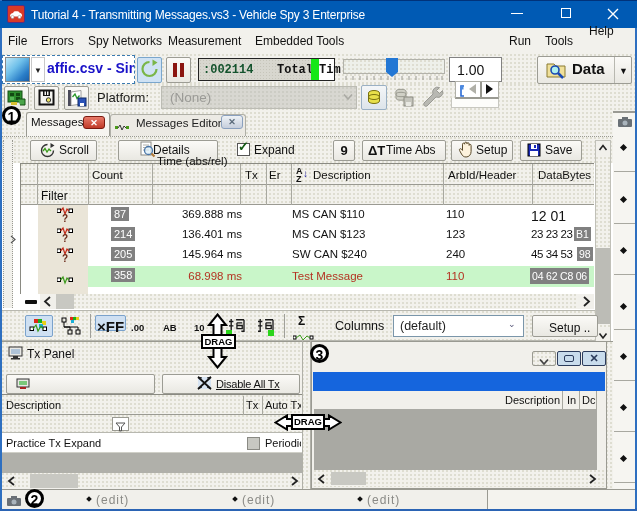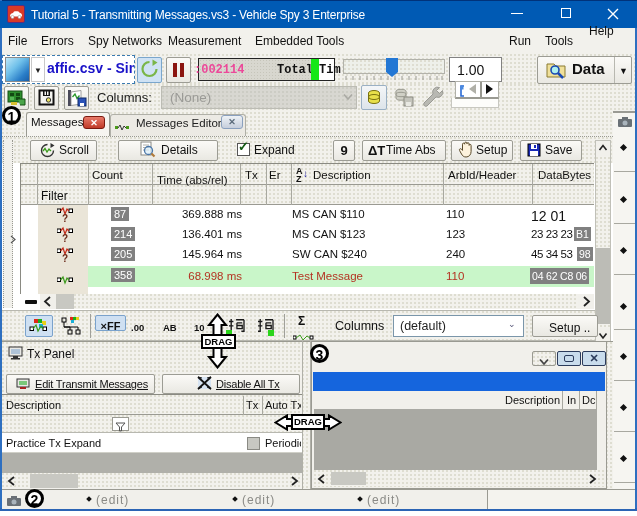--- a/index.html
+++ b/index.html
@@ -21,21 +21,21 @@
   <div class="abs" style="left:0;top:508px;width:637px;height:3px;background:#2b64b4;"></div>
 
   <div class="abs" style="left:0;top:1px;width:637px;height:27px;background:#005ab4;"></div>
   <div class="abs" style="left:7px;top:5px;width:18px;height:18px;background:#d83a28;border:1px solid #5a2c80;border-radius:2px;">
     <svg width="16" height="16" viewBox="0 0 16 16">
         <path d="M2 10 C2 8 4 7 5 7 L6 5.5 C6.5 5 10 5 10.5 5.5 L12 7 C13.5 7.2 14 8.5 14 9.5 L14 10.5 L2 10.5 Z" fill="#fff"></path>
         <circle cx="4.5" cy="11" r="1.6" fill="#fff" stroke="#888" stroke-width="0.5"></circle>
         <circle cx="11.5" cy="11" r="1.6" fill="#fff" stroke="#888" stroke-width="0.5"></circle>
       </svg>
   </div>
-  <div class="abs" style="left:31px;top:8px;color:#fff;font-size:12px;letter-spacing:-0.2px;">Tutorial 5 - Transmitting Messages.vs3 - Vehicle Spy 3 Enterprise</div>
+  <div class="abs" style="left:31px;top:8px;color:#fff;font-size:12px;letter-spacing:-0.2px;">Tutorial 4 - Transmitting Messages.vs3 - Vehicle Spy 3 Enterprise</div>
   <div class="abs" style="left:511px;top:13px;width:12px;height:1px;background:#fff;"></div>
   <div class="abs" style="left:561px;top:8px;width:10px;height:10px;border:1px solid #fff;"></div>
   <svg class="abs" style="left:606px;top:7px;" width="14" height="14" viewBox="0 0 14 14">
       <path d="M2 2 L12 12 M12 2 L2 12" stroke="#fff" stroke-width="1.4"></path>
     </svg>
 
   <div class="abs" style="left:2px;top:28px;width:633px;height:26px;background:#f2f1ec;"></div>
   <div class="abs txt" style="left:8px;top:34px;">File</div>
   <div class="abs txt" style="left:41px;top:34px;">Errors</div>
   <div class="abs txt" style="left:88px;top:34px;">Spy Networks</div>
@@ -54,21 +54,21 @@
     <svg width="23" height="24" viewBox="0 0 23 24">
         <path d="M11.5 4 A7 7 0 1 0 18.5 11" fill="none" stroke="#7ab648" stroke-width="2.2"></path>
         <path d="M14.5 1.5 L19.5 4.5 L14.5 8 Z" fill="#7ab648"></path>
       </svg>
   </div>
   <div class="abs btn" style="left:166px;top:57px;width:25px;height:26px;">
     <div class="abs" style="left:6px;top:5px;width:4px;height:14px;background:#8b1510;"></div>
     <div class="abs" style="left:13px;top:5px;width:4px;height:14px;background:#8b1510;"></div>
   </div>
   <div class="abs" style="left:198px;top:58px;width:137px;height:23px;border:1px solid #222;background-color:#d8d7cf;background-image:radial-gradient(#c6c5ba 20%,rgba(0,0,0,0) 22%);background-size:3px 3px;"></div>
-  <div class="abs" style="left:194px;top:63px;font-family:'Liberation Mono',monospace;font-size:12px;font-weight:bold;color:#ec4899;letter-spacing:0px;text-align:right;">:002114</div>
+  <div class="abs" style="left:203px;top:63px;font-family:'Liberation Mono',monospace;font-size:12px;font-weight:bold;color:#14532d;letter-spacing:0px;text-align:right;">:002114</div>
   <div class="abs" style="left:277px;top:63px;font-family:'Liberation Mono',monospace;font-size:12px;font-weight:bold;color:#111;">Total</div>
   <div class="abs" style="left:311px;top:59px;width:8px;height:21px;background:#16e716;"></div>
   <div class="abs" style="left:319px;top:59px;width:15px;height:21px;background:#fff;"></div>
   <div class="abs" style="left:319px;top:63px;font-family:'Liberation Mono',monospace;font-size:12px;font-weight:bold;color:#111;">Tim</div>
 
   <div class="abs spk" style="left:343px;top:59px;width:102px;height:15px;border:1px solid #b2b2aa;background-color:#eef0ea;"></div>
   <div class="abs" style="left:386px;top:58px;width:12px;height:14px;background:#2277d4;"></div>
   <div class="abs" style="left:386px;top:72px;width:0;height:0;border-left:6px solid transparent;border-right:6px solid transparent;border-top:5px solid #2277d4;"></div>
   <svg class="abs" style="left:344px;top:76px;" width="100" height="6">
       <g stroke="#9a9a92" stroke-width="1">
@@ -127,21 +127,21 @@
   </div>
   <div class="abs btn" style="left:64px;top:86px;width:25px;height:24px;">
     <svg width="23" height="22" viewBox="0 0 23 22">
         <rect x="3" y="3" width="3" height="16" fill="#4a4a5a"></rect>
         <path d="M6 5 L16 3.5 L16 17 L6 18.5 Z" fill="#fff" stroke="#888" stroke-width="0.8"></path>
         <path d="M7.5 10 L10 7 L12 11.5 L14.5 8.5" stroke="#2a9a2a" stroke-width="1.3" fill="none"></path>
         <rect x="13" y="11" width="8" height="8" fill="#2a52b8" stroke="#0e2a6a"></rect>
         <rect x="15" y="16" width="4" height="3" fill="#fff"></rect>
       </svg>
   </div>
-  <div class="abs" style="left:97px;top:90px;font-size:13px;color:#1a1a1a;">Columns:</div>
+  <div class="abs" style="left:97px;top:90px;font-size:13px;color:#1a1a1a;">Platform:</div>
   <div class="abs" style="left:161px;top:86px;width:196px;height:23px;background-color:#d8d7d1;background-image:radial-gradient(circle at 1px 1px,#ccccc4 30%,rgba(0,0,0,0) 34%);background-size:4px 4px;border:1px solid #bcbcb4;"></div>
   <div class="abs" style="left:170px;top:90px;font-size:13.5px;color:#9a9a96;">(None)</div>
   <svg class="abs" style="left:342px;top:93px;" width="12" height="8" viewBox="0 0 12 8">
       <path d="M2 1.5 L6 6 L10 1.5" stroke="#aaaaa4" stroke-width="1.6" fill="none"></path>
     </svg>
   <div class="abs btn" style="left:361px;top:85px;width:26px;height:25px;background:linear-gradient(#f4f6f8,#dde4ea);border-color:#9ab0c4;">
     <svg width="24" height="23" viewBox="0 0 24 23">
         <ellipse cx="12" cy="7" rx="5.5" ry="2.5" fill="#e8e04a" stroke="#7a7210"></ellipse>
         <path d="M6.5 7 L6.5 15 A5.5 2.5 0 0 0 17.5 15 L17.5 7" fill="#e8e04a" stroke="#7a7210"></path>
         <ellipse cx="12" cy="11" rx="5.5" ry="2.5" fill="none" stroke="#7a7210"></ellipse>
@@ -198,21 +198,21 @@
   <div class="abs txt" style="left:59px;top:143px;">Scroll</div>
   <div class="abs btn" style="left:118px;top:140px;width:100px;height:21px;"></div>
   <div class="abs" style="left:139px;top:141px;"><svg width="17" height="17" viewBox="0 0 17 17">
         <rect x="2" y="1" width="10" height="13" fill="#fff" stroke="#8a8a84"></rect>
         <line x1="4" y1="4" x2="10" y2="4" stroke="#b0b0aa"></line>
         <line x1="4" y1="6.5" x2="10" y2="6.5" stroke="#b0b0aa"></line>
         <line x1="4" y1="9" x2="10" y2="9" stroke="#b0b0aa"></line>
         <circle cx="9.5" cy="9.5" r="4" fill="#d8ecf8" fill-opacity="0.7" stroke="#4a76a8" stroke-width="1.3"></circle>
         <line x1="12.5" y1="12.5" x2="15.5" y2="15.5" stroke="#b07a3a" stroke-width="2.2"></line>
       </svg></div>
-  <div class="abs txt" style="left:161px;top:143px;">Details</div>
+  <div class="abs txt" style="left:153px;top:143px;">Details</div>
   <div class="abs" style="left:237px;top:143px;width:13px;height:13px;background:#fff;border:1px solid #555;"></div>
   <div class="abs" style="left:238px;top:139px;color:#135a13;font-size:13px;font-weight:bold;">✓</div>
   <div class="abs txt" style="left:254px;top:143px;">Expand</div>
   <div class="abs btn" style="left:333px;top:140px;width:22px;height:21px;text-align:center;"><span style="font-size:13px;font-weight:bold;color:#111;line-height:20px;">9</span></div>
   <div class="abs btn" style="left:362px;top:140px;width:84px;height:21px;"></div>
   <div class="abs" style="left:368px;top:143px;font-size:13px;font-weight:bold;color:#111;">ΔT</div>
   <div class="abs txt" style="left:386px;top:143px;">Time Abs</div>
   <div class="abs btn" style="left:451px;top:140px;width:62px;height:21px;"></div>
   <div class="abs" style="left:458px;top:141px;"><svg width="15" height="17" viewBox="0 0 15 17">
         <path d="M4.5 8 L4.5 3.2 a1.1 1.1 0 0 1 2.2 0 L6.7 2.2 a1.1 1.1 0 0 1 2.2 0 L8.9 2.8 a1.1 1.1 0 0 1 2.2 0 L11.1 4.4 a1 1 0 0 1 2 0 L13.1 10.5 c0 3-2 5.5-5 5.5 c-2.5 0-3.6-1.2-4.6-3 L1.6 9.6 c-0.8-1.4 0.8-2.6 1.9-1.4 L4.5 9.4 Z" fill="#fdf2dc" stroke="#5a4a2a" stroke-width="1"></path>
@@ -247,21 +247,21 @@
   <div class="abs" style="left:37px;top:164px;width:1px;height:41px;background:#a8a8a0;"></div>
   <div class="abs" style="left:88px;top:164px;width:1px;height:41px;background:#a8a8a0;"></div>
   <div class="abs" style="left:152px;top:164px;width:1px;height:41px;background:#a8a8a0;"></div>
   <div class="abs" style="left:240px;top:164px;width:1px;height:41px;background:#a8a8a0;"></div>
   <div class="abs" style="left:266px;top:164px;width:1px;height:41px;background:#a8a8a0;"></div>
   <div class="abs" style="left:291px;top:164px;width:1px;height:41px;background:#a8a8a0;"></div>
   <div class="abs" style="left:443px;top:164px;width:1px;height:41px;background:#a8a8a0;"></div>
   <div class="abs" style="left:532px;top:164px;width:1px;height:41px;background:#a8a8a0;"></div>
 
   <div class="abs" style="left:92px;top:169px;font-size:11.5px;color:#111;">Count</div>
-  <div class="abs" style="left:157px;top:174px;font-size:11.5px;color:#111;">Time (abs/rel)</div>
+  <div class="abs" style="left:157px;top:155px;font-size:11.5px;color:#111;">Time (abs/rel)</div>
   <div class="abs" style="left:245px;top:169px;font-size:11.5px;color:#111;">Tx</div>
   <div class="abs" style="left:269px;top:169px;font-size:11.5px;color:#111;">Er</div>
   <div class="abs" style="left:296px;top:167px;font-size:9px;font-weight:bold;color:#111;line-height:8px;">A<br>Z</div>
   <div class="abs" style="left:303px;top:168px;font-size:10px;color:#1a1aa0;">↓</div>
   <div class="abs" style="left:313px;top:169px;font-size:11.5px;color:#111;">Description</div>
   <div class="abs" style="left:448px;top:169px;font-size:11.5px;color:#111;">ArbId/Header</div>
   <div class="abs" style="left:538px;top:169px;font-size:11.5px;color:#111;">DataBytes</div>
 
   <div class="abs" style="left:57px;top:206px;"><svg width="16" height="17" viewBox="0 0 16 17">
         <rect x="0" y="3" width="3.5" height="3.5" fill="#fff" stroke="#000"></rect>
@@ -351,21 +351,21 @@
         <rect x="15" y="2" width="3" height="3" fill="#18b018"></rect>
         <rect x="18" y="2" width="3" height="3" fill="#e8d018"></rect>
         <rect x="13" y="5" width="3" height="3" fill="#18b0d8"></rect>
         <rect x="4" y="3" width="4" height="4" fill="none" stroke="#000"></rect>
         <rect x="10" y="15" width="4" height="4" fill="none" stroke="#000"></rect>
         <rect x="18" y="15" width="4" height="4" fill="none" stroke="#000"></rect>
         <path d="M6 7 L6 12 L12 12 L12 15 M6 12 L20 12 L20 15" stroke="#000" fill="none"></path>
       </svg>
   </div>
   <div class="abs" style="left:90px;top:314px;width:1px;height:24px;background:#a0a09a;"></div>
-  <div class="abs" style="left:95px;top:315px;width:31px;height:16px;background:#cfe0f2;border:1px solid #7aa2cc;border-radius:2px;color:#111;font-size:11px;font-weight:bold;text-align:center;line-height:21px;">×FF</div>
+  <div class="abs" style="left:95px;top:315px;width:31px;height:16px;background:#cfe0f2;border:1px solid #7aa2cc;border-radius:2px;color:#111;font-size:15px;font-weight:bold;text-align:center;line-height:21px;">×FF</div>
   <div class="abs" style="left:131px;top:322px;font-size:9.5px;font-weight:bold;color:#111;">.00</div>
   <div class="abs" style="left:163px;top:322px;font-size:9.5px;font-weight:bold;color:#111;">AB</div>
   <div class="abs" style="left:194px;top:322px;font-size:9.5px;font-weight:bold;color:#111;">10</div>
   <svg class="abs" style="left:228px;top:318px;" width="17" height="15" viewBox="0 0 19 17">
       <g stroke="#1a1a1a" stroke-width="1.5" fill="none">
         <path d="M1 4 L6 4 M3.5 1 L3.5 9 M1 9 L6 9 M3.5 9 L3.5 15 L1 15"></path>
         <path d="M9 2 L18 2 M18 2 L18 15 L15 15 M10 5.5 L16 5.5 M10 8.5 L16 8.5 L16 12 L10 12 L10 5.5"></path>
       </g>
     </svg>
   <div class="abs" style="left:226px;top:330px;width:6px;height:6px;background:#2ad41a;"></div>
@@ -398,21 +398,20 @@
         <rect x="3" y="12" width="9" height="1.5" fill="#333"></rect>
       </svg></div>
   <div class="abs txt" style="left:27px;top:347px;">Tx Panel</div>
 
   <div class="abs btn" style="left:6px;top:374px;width:149px;height:20px;"></div>
   <div class="abs" style="left:16px;top:377px;"><svg width="15" height="13" viewBox="0 0 15 13">
         <rect x="1" y="1" width="12" height="8" fill="#e8e8e4" stroke="#333"></rect>
         <rect x="3" y="3" width="8" height="4" fill="#7ac87a"></rect>
         <rect x="4" y="9" width="6" height="2" fill="#a22"></rect>
       </svg></div>
-  <div class="abs" style="left:35px;top:378px;font-size:11px;letter-spacing:-0.2px;color:#111;text-decoration:underline;">Edit Transmit Messages</div>
   <div class="abs btn" style="left:162px;top:374px;width:138px;height:20px;"></div>
   <div class="abs" style="left:196px;top:375px;"><svg width="17" height="16" viewBox="0 0 17 16">
         <rect x="2" y="2" width="13" height="12" fill="#cfe0f2" opacity="0.8"></rect>
         <path d="M2 2 L15 14 M15 2 L2 14" stroke="#111" stroke-width="1.8"></path>
         <path d="M2 2 L6 3 M15 2 L11 3 M2 14 L6 12 M15 14 L11 12" stroke="#111" stroke-width="1"></path>
       </svg></div>
   <div class="abs" style="left:216px;top:378px;font-size:11px;letter-spacing:-0.2px;color:#111;text-decoration:underline;">Disable All Tx</div>
 
   <div class="abs" style="left:2px;top:394px;width:300px;height:79px;background:#fff;border-top:1px solid #8a8a82;"></div>
   <div class="abs spk" style="left:2px;top:395px;width:300px;height:20px;border-bottom:1px solid #9a9a92;"></div>

